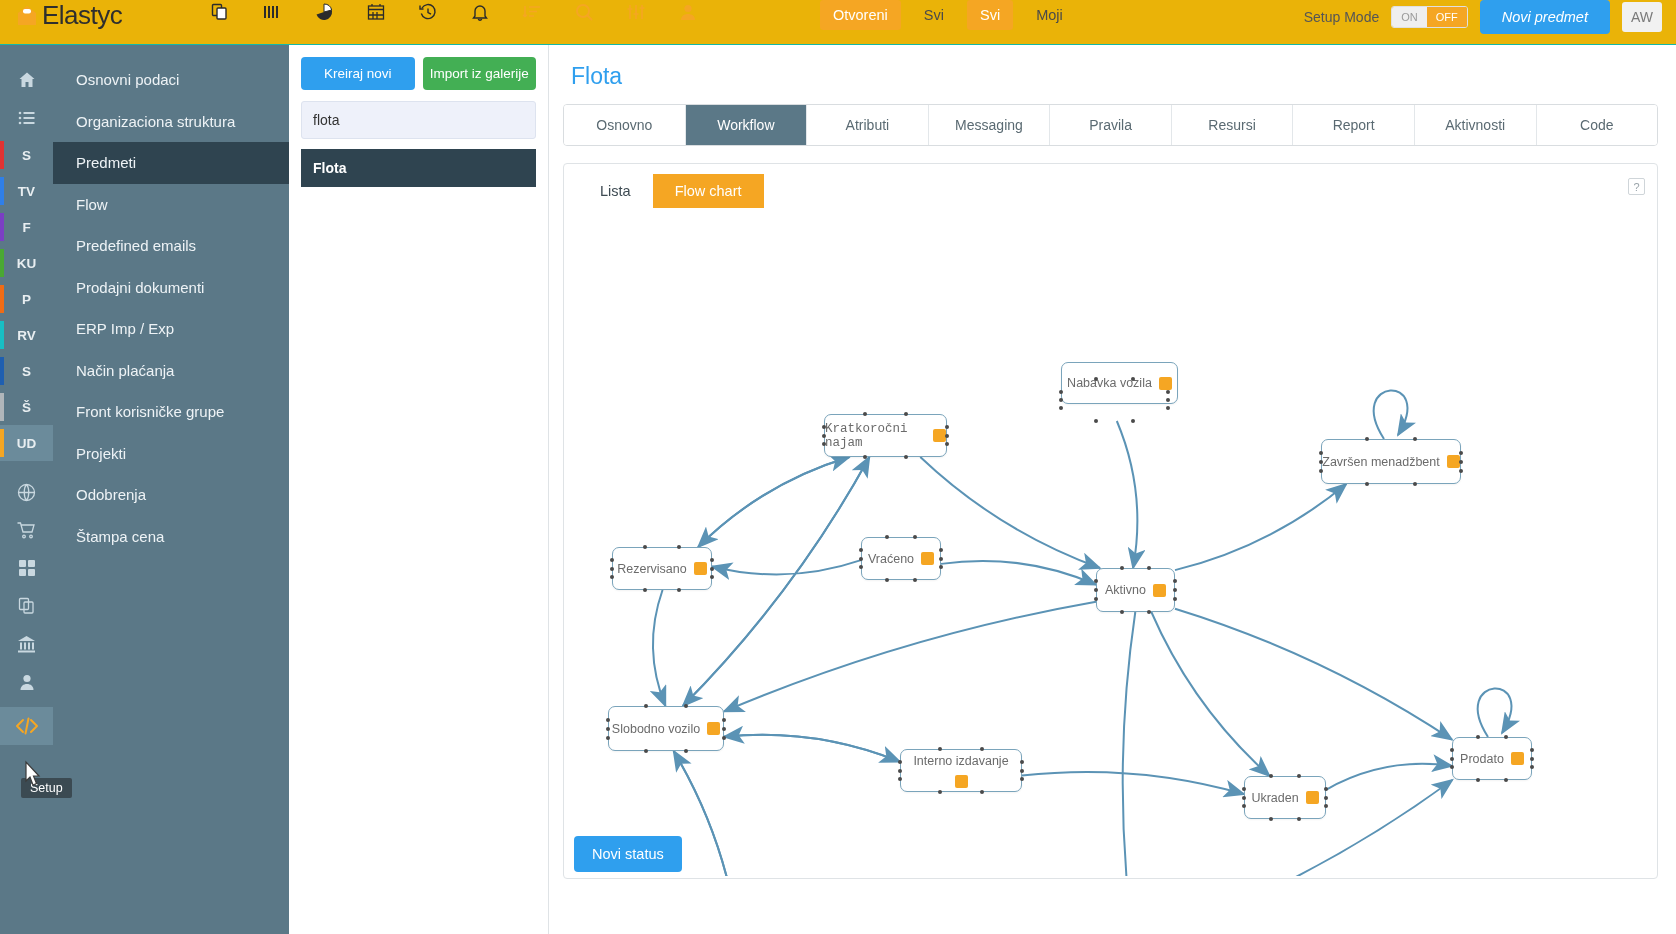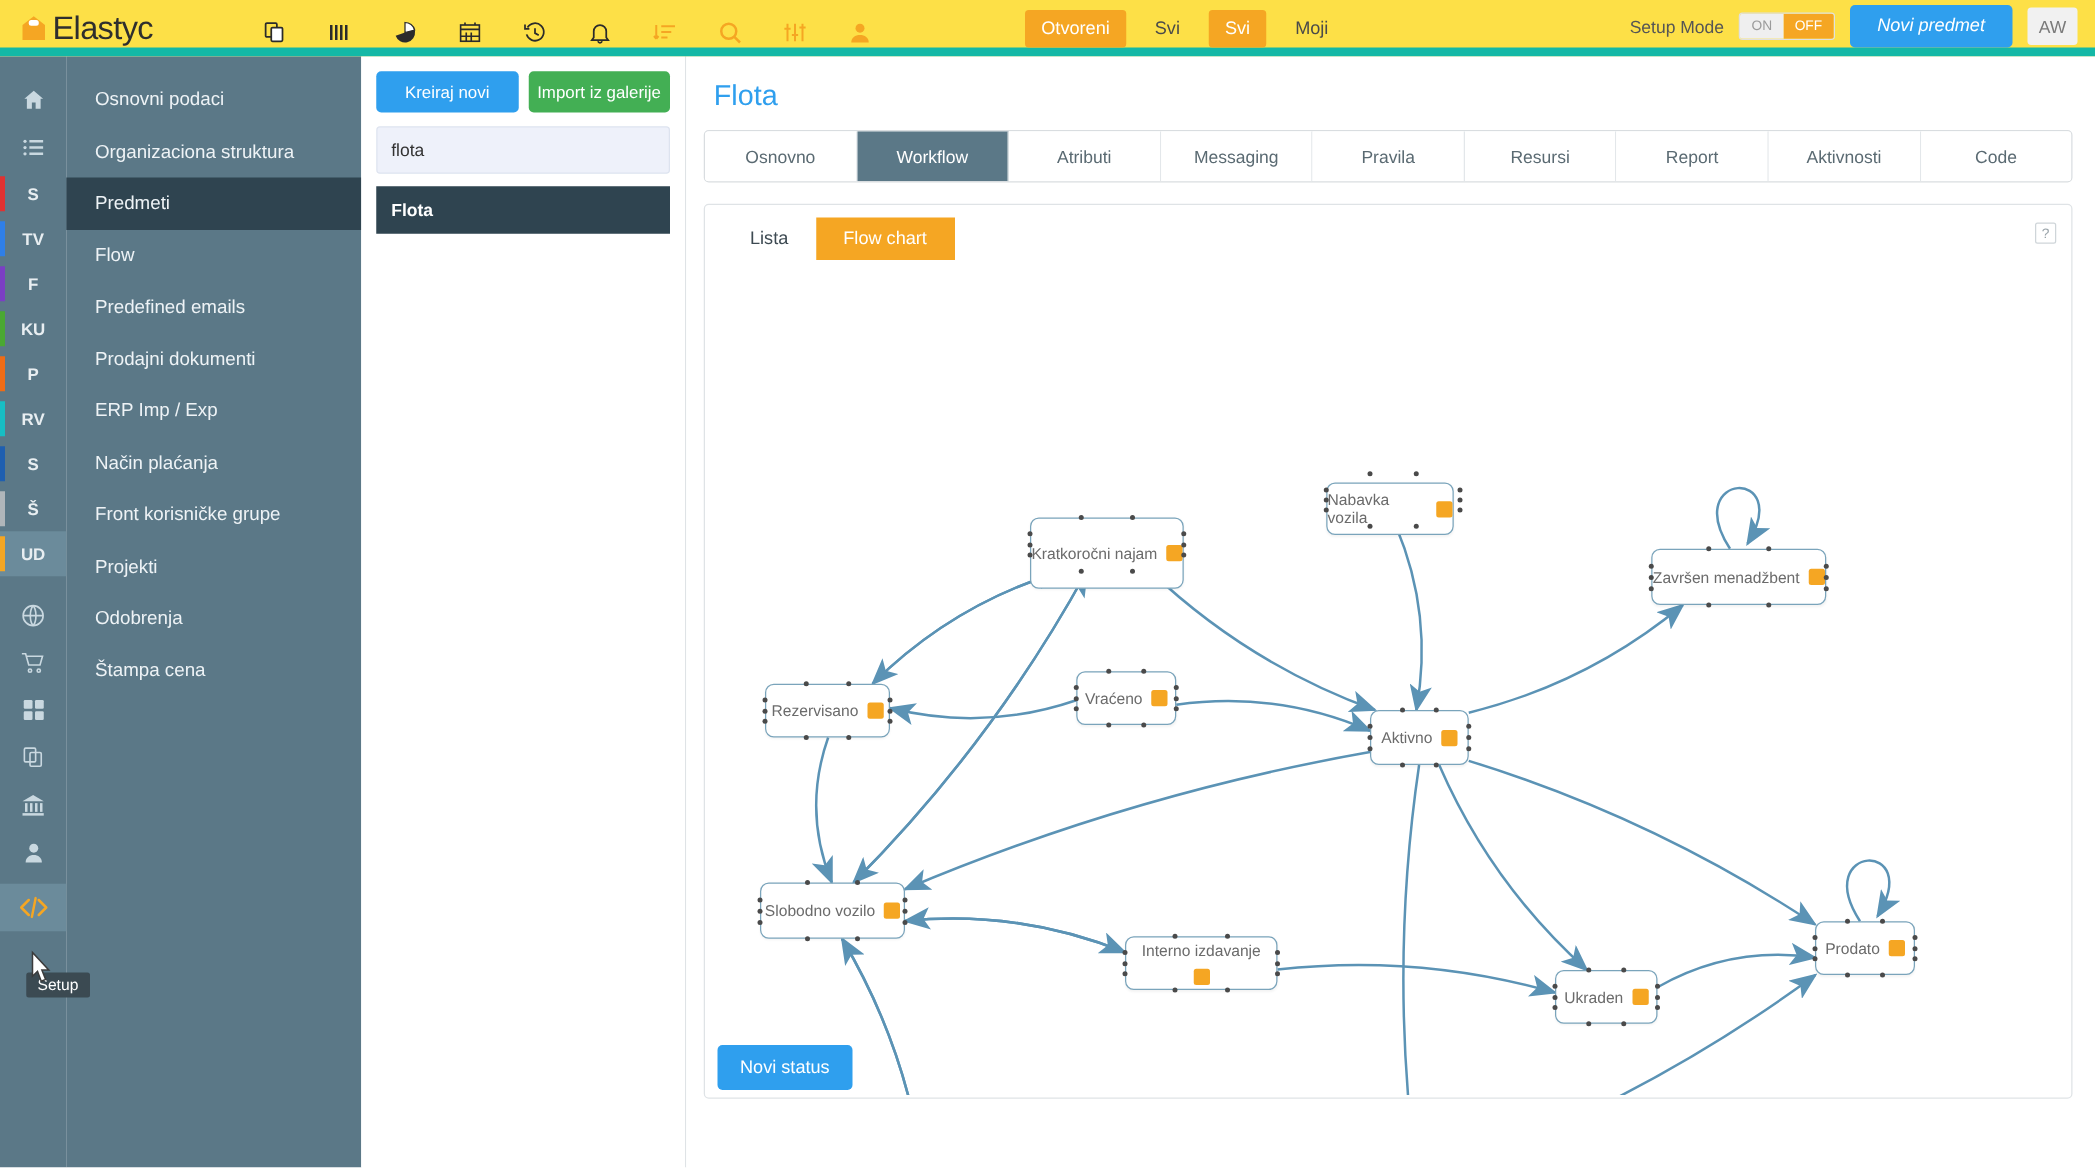--- a/index.html
+++ b/index.html
@@ -7,23 +7,23 @@
     margin: 0; padding: 0;
     width: 1676px; height: 934px;
     overflow: hidden;
     font-family: "Liberation Sans", sans-serif;
     background: #ffffff;
   }
   #app { position: relative; width: 1676px; height: 934px; display: flex; flex-direction: column; }
 
   
   .topbar {
-    height: 45px; min-height: 45px; background: #fde047;
-    display: flex; align-items: flex-end;
-    border-bottom: 7px solid #14b8a6;
+    height: 45px; min-height: 45px; background: #eab308;
+    display: flex; align-items: flex-start;
+    border-bottom: 1px solid #14b8a6;
     position: relative; z-index: 40;
   }
   .brand { display: flex; align-items: center; padding-left: 14px; width: 200px; }
   .brand-logo { width: 26px; height: 26px; position: relative; margin-right: 2px; }
   .brand-name { font-size: 26px; color: #2e2e2e; letter-spacing: -0.5px; font-weight: 400; }
 
   .topicons { display: flex; align-items: center; gap: 28px; margin-left: 8px; }
   .topicon { width: 24px; height: 24px; display: flex; align-items: center; justify-content: center; cursor: pointer; }
   .topicon svg { display: block; }
 
@@ -434,35 +434,35 @@
                 <path d="M607,716.375 Q758.1320754217428,659.5319232638091 888.3076923076923,564" marker-end="url(#ah)"></path>
                 <path d="M377,347.8731343283582 Q457.42891717170136,336.47942092244216 532,368.6940298507463" marker-end="url(#ah)"></path>
                 <path d="M98.5375,374 Q77.9943717790213,432.5498282055245 101.4375,490" marker-end="url(#ah)"></path>
                 <path d="M458,559.5833333333334 Q570.8270005567823,546.909326651946 680,578.0833333333334" marker-end="url(#ah)"></path>
                 <path d="M356.289644012945,241 Q434.52984506864726,315.2146022443627 535.9012944983818,352" marker-end="url(#ah)"></path>
                 <path d="M820,223 C780,161 872,157 834,219" marker-end="url(#ah)"></path>
                 <path d="M924,521 C884,459 976,455 938,517" marker-end="url(#ah)"></path>
               </g>
           </svg>
           <div id="nodes">
-              <div class="node" style="left: 497px; top: 170px; width: 102px; height: 42px;">
+              <div class="node" style="left: 497px; top: 146px; width: 117px; height: 42px; text-align: center;">
                 <span>Nabavka vozila</span>
                 <span class="sq"></span>
               </div>
               <span class="port" style="left: 530.31px; top: 161px;"></span>
               <span class="port" style="left: 566.69px; top: 161px;"></span>
               <span class="port" style="left: 495px; top: 173.6px;"></span>
               <span class="port" style="left: 495px; top: 182px;"></span>
               <span class="port" style="left: 495px; top: 190.4px;"></span>
               <span class="port" style="left: 602px; top: 173.6px;"></span>
               <span class="port" style="left: 602px; top: 182px;"></span>
               <span class="port" style="left: 602px; top: 190.4px;"></span>
               <span class="port" style="left: 530.31px; top: 203px;"></span>
               <span class="port" style="left: 566.69px; top: 203px;"></span>
-              <div class="node" style="left: 260px; top: 198px; width: 123px; height: 57px;">
+              <div class="node" style="left: 260px; top: 198px; width: 123px; height: 43px; font-family: Liberation Mono, monospace;">
                 <span>Kratkoročni najam</span>
                 <span class="sq"></span>
               </div>
               <span class="port" style="left: 298.59px; top: 196px;"></span>
               <span class="port" style="left: 340.41px; top: 196px;"></span>
               <span class="port" style="left: 258px; top: 208.9px;"></span>
               <span class="port" style="left: 258px; top: 217.5px;"></span>
               <span class="port" style="left: 258px; top: 226.1px;"></span>
               <span class="port" style="left: 381px; top: 208.9px;"></span>
               <span class="port" style="left: 381px; top: 217.5px;"></span>

